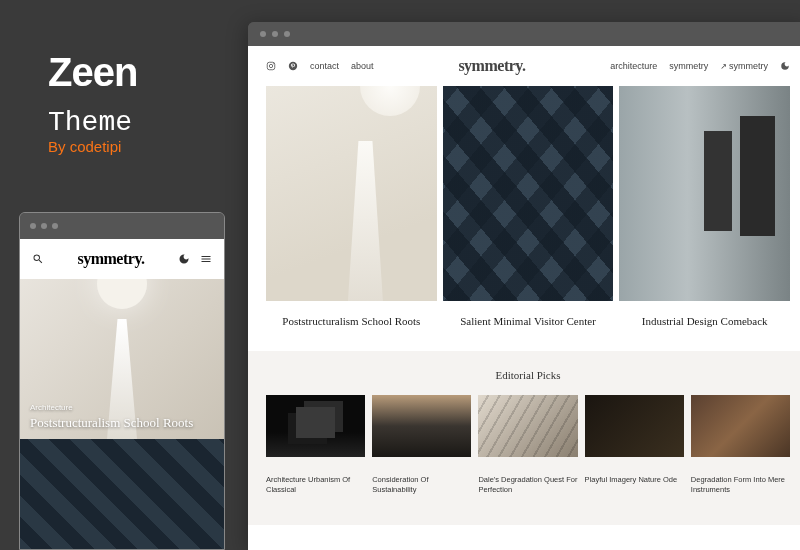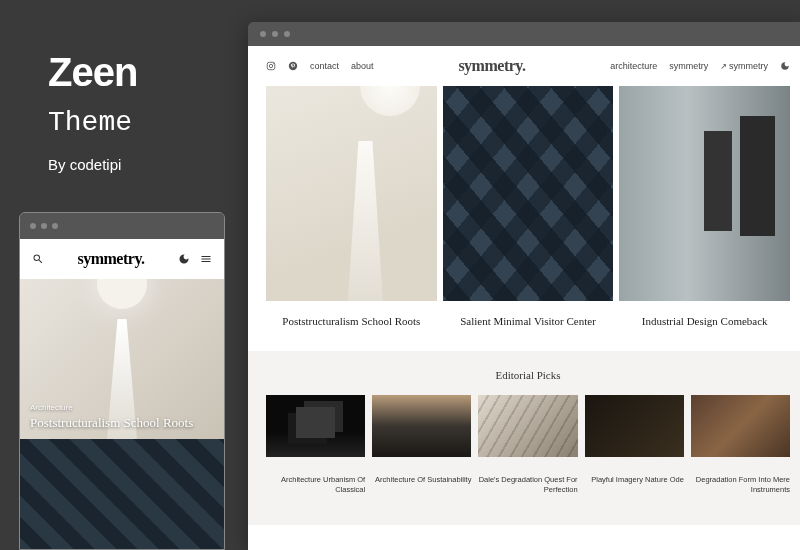--- a/index.html
+++ b/index.html
@@ -26,22 +26,21 @@
 .theme-sub {
   font-family: Liberation Mono, monospace;
   font-size: 28px;
   font-weight: 300;
   margin-top: 12px;
 }
 .theme-by {
   font-family: -apple-system, Helvetica, Arial, sans-serif;
   font-size: 15px;
   font-weight: 400;
-  margin-top: 18px;
-  color: #ffffff;
+  color: #f97316;
 }
 
 
 .mobile-frame {
   position: absolute;
   left: 19px;
   top: 212px;
   width: 206px;
   height: 338px;
   border: 1px solid #888;
@@ -270,21 +269,21 @@
 }
 .p1 { background: linear-gradient(180deg, #0a0a0a 60%, #222 100%); position: relative; }
 .p1::after { content:''; position:absolute; left:30%; top:20%; width:40%; height:50%; background:#3a3a3a; box-shadow: 8px -6px 0 #2a2a2a, -8px 6px 0 #1a1a1a; }
 .p2 { background: linear-gradient(180deg, #b89b7a 0%, #3a3530 50%, #1a1815 100%); }
 .p3 { background: linear-gradient(135deg, #e0d8cc 0%, #8a7f70 100%); position: relative; }
 .p3::after { content:''; position:absolute; inset:0; background: repeating-linear-gradient(120deg, transparent 0 8px, rgba(0,0,0,0.15) 8px 10px); }
 .p4 { background: linear-gradient(135deg, #1a1510 0%, #3a2f1f 100%); }
 .p5 { background: linear-gradient(135deg, #5a4030 0%, #8a6545 50%, #4a3525 100%); }
 .pick-title {
   font-size: 7.5px;
-  text-align: right;
+  text-align: left;
   color: #333;
   line-height: 1.3;
   font-family: -apple-system, sans-serif;
   margin-top: 18px;
 }
 
 svg { display: block; }
 .icn { width: 10px; height: 10px; fill: #555; }
 .icn-m { width: 12px; height: 12px; fill: #333; }
 </style>
@@ -391,21 +390,21 @@
 
     <div class="editorial">
       <div class="editorial-heading">Editorial Picks</div>
       <div class="picks-grid">
         <div class="pick-card">
           <div class="pick-img p1"></div>
           <div class="pick-title">Architecture Urbanism Of Classical</div>
         </div>
         <div class="pick-card">
           <div class="pick-img p2"></div>
-          <div class="pick-title">Architecture Of Sustainability</div>
+          <div class="pick-title">Consideration Of Sustainability</div>
         </div>
         <div class="pick-card">
           <div class="pick-img p3"></div>
           <div class="pick-title">Dale's Degradation Quest For Perfection</div>
         </div>
         <div class="pick-card">
           <div class="pick-img p4"></div>
           <div class="pick-title">Playful Imagery Nature Ode</div>
         </div>
         <div class="pick-card">

